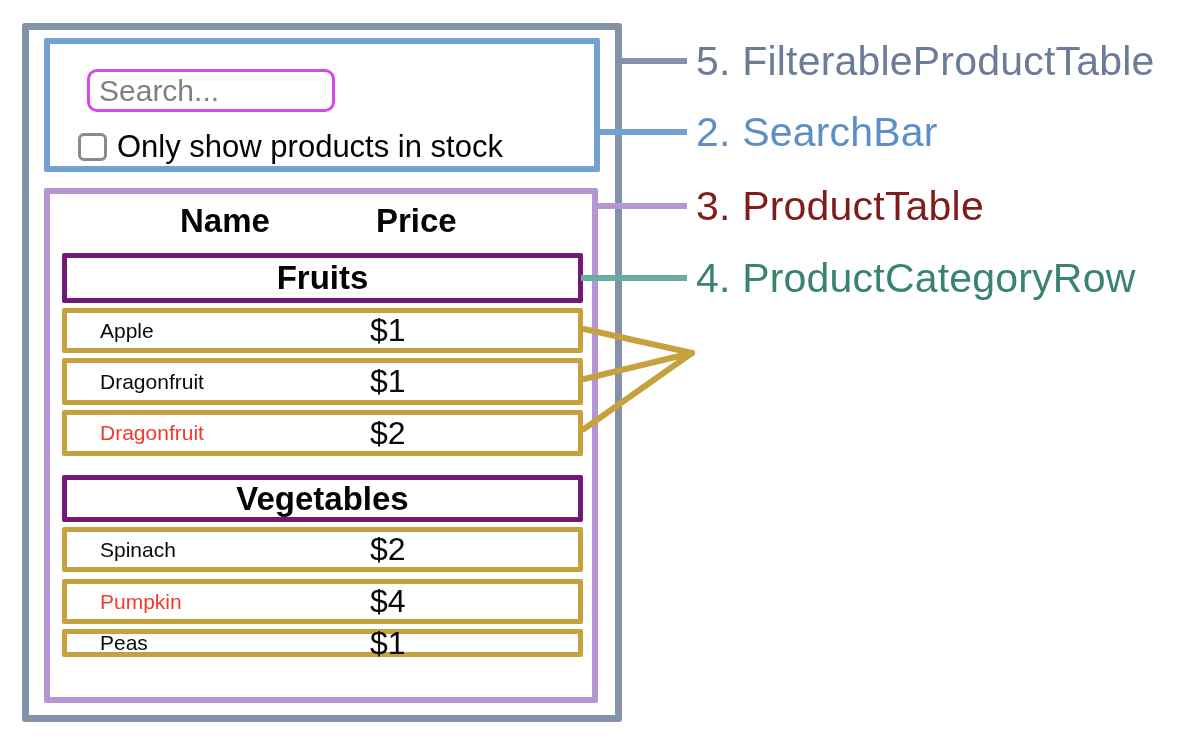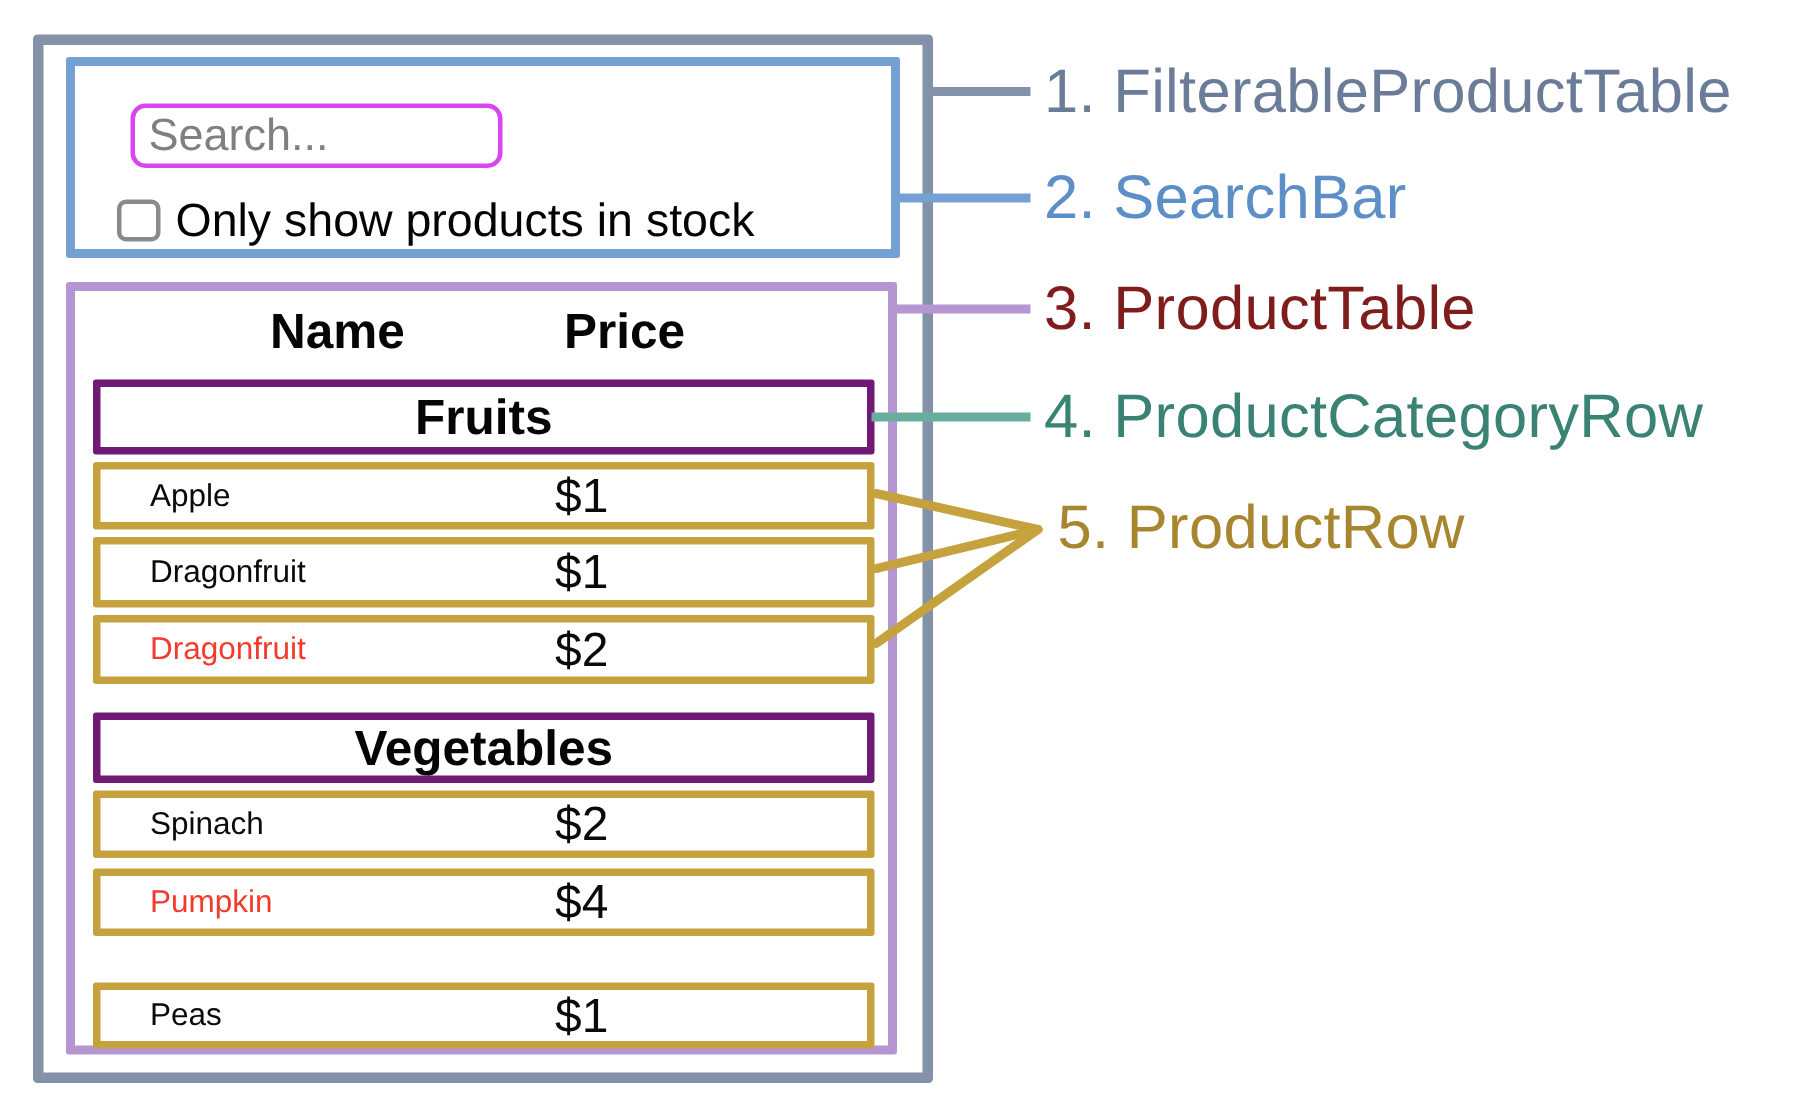--- a/index.html
+++ b/index.html
@@ -81,34 +81,33 @@
   </div>
 
   <div class="abs product-box" style="top:527px;height:45px;">
     <span class="cell-name">Spinach</span>
     <span class="cell-price">$2</span>
   </div>
   <div class="abs product-box" style="top:579px;height:45px;">
     <span class="cell-name oos">Pumpkin</span>
     <span class="cell-price">$4</span>
   </div>
-  <div class="abs product-box" style="top:655px;height:44px;">
+  <div class="abs product-box" style="top:629px;height:28px;">
     <span class="cell-name">Peas</span>
     <span class="cell-price">$1</span>
   </div>
 
   <svg class="connectors" width="1200" height="744" viewBox="0 0 1200 744">
     <line x1="620" y1="61" x2="687" y2="61" stroke="#8492a9" stroke-width="6"></line>
     <line x1="598" y1="132" x2="687" y2="132" stroke="#75a1d2" stroke-width="6"></line>
     <line x1="596" y1="206" x2="687" y2="206" stroke="#b695d3" stroke-width="6"></line>
     <line x1="581" y1="278" x2="687" y2="278" stroke="#69ad9f" stroke-width="6"></line>
     <line x1="584" y1="329" x2="692" y2="353" stroke="#c6a23f" stroke-width="6" stroke-linecap="round"></line>
     <line x1="584" y1="379" x2="692" y2="353" stroke="#c6a23f" stroke-width="6" stroke-linecap="round"></line>
     <line x1="584" y1="429" x2="692" y2="353" stroke="#c6a23f" stroke-width="6" stroke-linecap="round"></line>
   </svg>
 
-  <span class="legend-label lg-1" style="left:696px;top:61px;">1. FilterableProductTable</span>
+  <span class="legend-label lg-1" style="left:696px;top:61px;">5. FilterableProductTable</span>
   <span class="legend-label lg-2" style="left:696px;top:132px;">2. SearchBar</span>
   <span class="legend-label lg-3" style="left:696px;top:206px;">3. ProductTable</span>
   <span class="legend-label lg-4" style="left:696px;top:278px;">4. ProductCategoryRow</span>
-  <span class="legend-label lg-5" style="left:705px;top:352px;">5. ProductRow</span>
 
 </div>
 
 </body></html>

